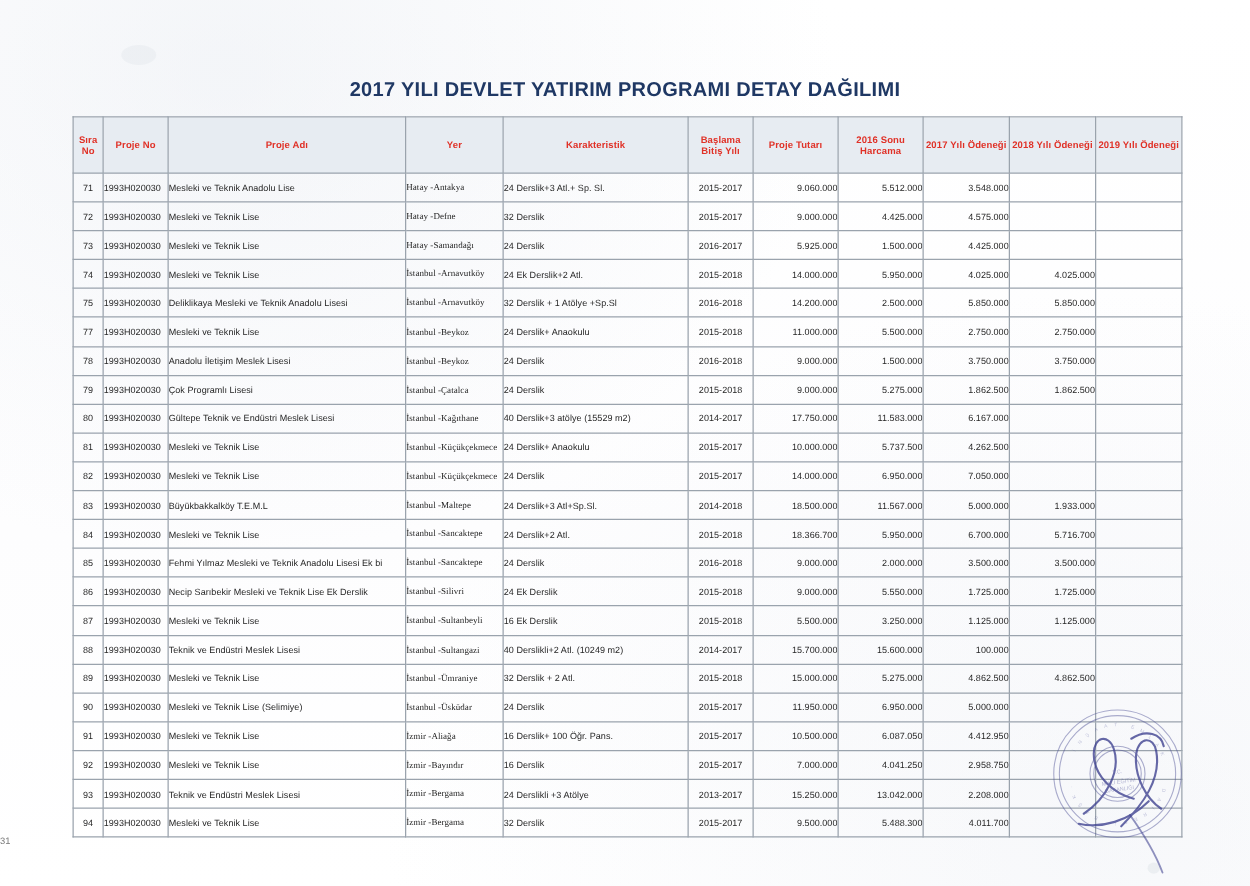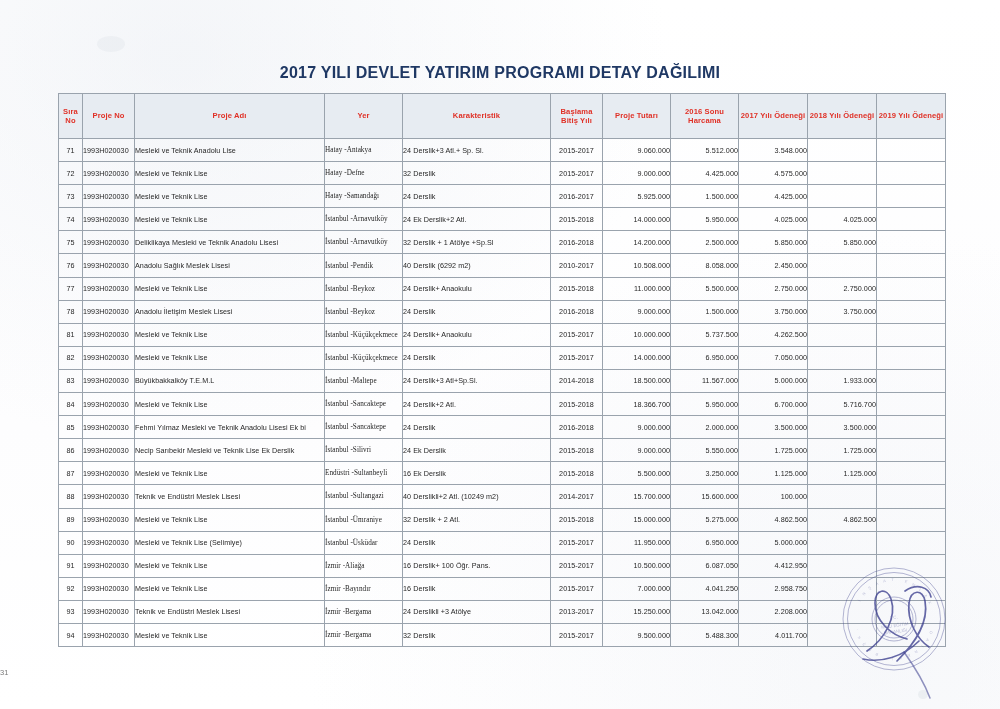--- a/index.html
+++ b/index.html
@@ -269,33 +269,20 @@
             <td class="c-yer">İstanbul -Arnavutköy</td>
             <td class="c-kar">32 Derslik + 1 Atölye +Sp.Sl</td>
             <td class="c-yil">2016-2018</td>
             <td class="c-num">14.200.000</td>
             <td class="c-num">2.500.000</td>
             <td class="c-num">5.850.000</td>
             <td class="c-num">5.850.000</td>
             <td class="c-num"></td>
           </tr>
           <tr>
-            <td class="c-sira">76</td>
-            <td class="c-pno">1993H020030</td>
-            <td class="c-ad">Anadolu Sağlık Meslek Lisesi</td>
-            <td class="c-yer">İstanbul -Pendik</td>
-            <td class="c-kar">40 Derslik (6292 m2)</td>
-            <td class="c-yil">2010-2017</td>
-            <td class="c-num">10.508.000</td>
-            <td class="c-num">8.058.000</td>
-            <td class="c-num">2.450.000</td>
-            <td class="c-num"></td>
-            <td class="c-num"></td>
-          </tr>
-          <tr>
             <td class="c-sira">77</td>
             <td class="c-pno">1993H020030</td>
             <td class="c-ad">Mesleki ve Teknik Lise</td>
             <td class="c-yer">İstanbul -Beykoz</td>
             <td class="c-kar">24 Derslik+ Anaokulu</td>
             <td class="c-yil">2015-2018</td>
             <td class="c-num">11.000.000</td>
             <td class="c-num">5.500.000</td>
             <td class="c-num">2.750.000</td>
             <td class="c-num">2.750.000</td>
@@ -308,20 +295,46 @@
             <td class="c-yer">İstanbul -Beykoz</td>
             <td class="c-kar">24 Derslik</td>
             <td class="c-yil">2016-2018</td>
             <td class="c-num">9.000.000</td>
             <td class="c-num">1.500.000</td>
             <td class="c-num">3.750.000</td>
             <td class="c-num">3.750.000</td>
             <td class="c-num"></td>
           </tr>
           <tr>
+            <td class="c-sira">79</td>
+            <td class="c-pno">1993H020030</td>
+            <td class="c-ad">Çok Programlı Lisesi</td>
+            <td class="c-yer">İstanbul -Çatalca</td>
+            <td class="c-kar">24 Derslik</td>
+            <td class="c-yil">2015-2018</td>
+            <td class="c-num">9.000.000</td>
+            <td class="c-num">5.275.000</td>
+            <td class="c-num">1.862.500</td>
+            <td class="c-num">1.862.500</td>
+            <td class="c-num"></td>
+          </tr>
+          <tr>
+            <td class="c-sira">80</td>
+            <td class="c-pno">1993H020030</td>
+            <td class="c-ad">Gültepe Teknik ve Endüstri Meslek Lisesi</td>
+            <td class="c-yer">İstanbul -Kağıthane</td>
+            <td class="c-kar">40 Derslik+3 atölye (15529 m2)</td>
+            <td class="c-yil">2014-2017</td>
+            <td class="c-num">17.750.000</td>
+            <td class="c-num">11.583.000</td>
+            <td class="c-num">6.167.000</td>
+            <td class="c-num"></td>
+            <td class="c-num"></td>
+          </tr>
+          <tr>
             <td class="c-sira">81</td>
             <td class="c-pno">1993H020030</td>
             <td class="c-ad">Mesleki ve Teknik Lise</td>
             <td class="c-yer">İstanbul -Küçükçekmece</td>
             <td class="c-kar">24 Derslik+ Anaokulu</td>
             <td class="c-yil">2015-2017</td>
             <td class="c-num">10.000.000</td>
             <td class="c-num">5.737.500</td>
             <td class="c-num">4.262.500</td>
             <td class="c-num"></td>
@@ -389,21 +402,21 @@
             <td class="c-num">9.000.000</td>
             <td class="c-num">5.550.000</td>
             <td class="c-num">1.725.000</td>
             <td class="c-num">1.725.000</td>
             <td class="c-num"></td>
           </tr>
           <tr>
             <td class="c-sira">87</td>
             <td class="c-pno">1993H020030</td>
             <td class="c-ad">Mesleki ve Teknik Lise</td>
-            <td class="c-yer">Endüstri -Sultanbeyli</td>
+            <td class="c-yer">İstanbul -Sultanbeyli</td>
             <td class="c-kar">16 Ek Derslik</td>
             <td class="c-yil">2015-2018</td>
             <td class="c-num">5.500.000</td>
             <td class="c-num">3.250.000</td>
             <td class="c-num">1.125.000</td>
             <td class="c-num">1.125.000</td>
             <td class="c-num"></td>
           </tr>
           <tr>
             <td class="c-sira">88</td>

